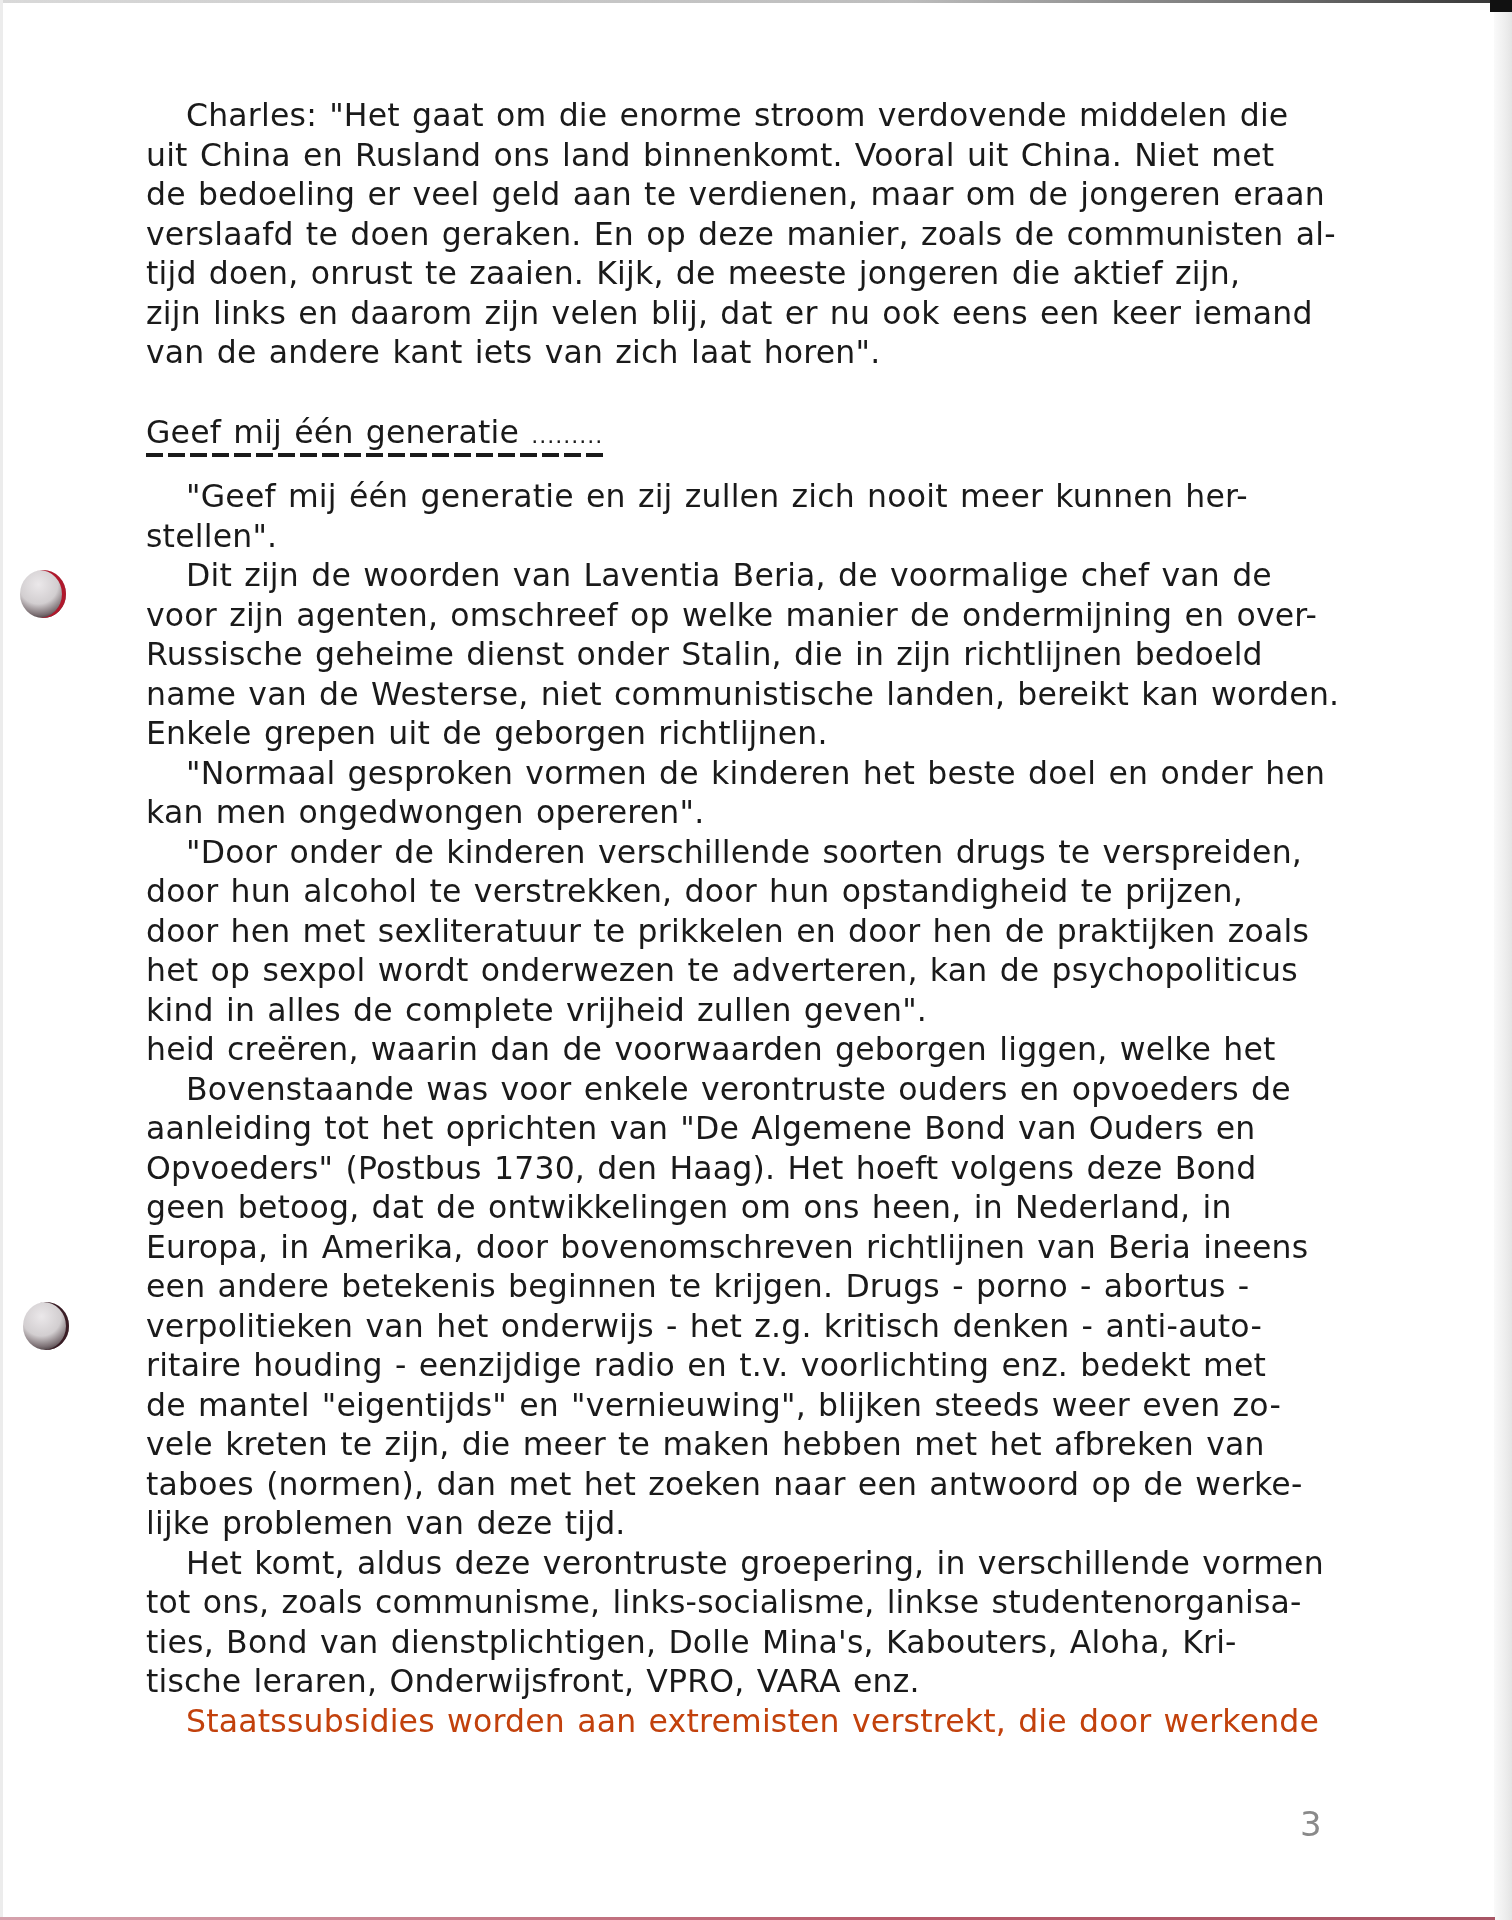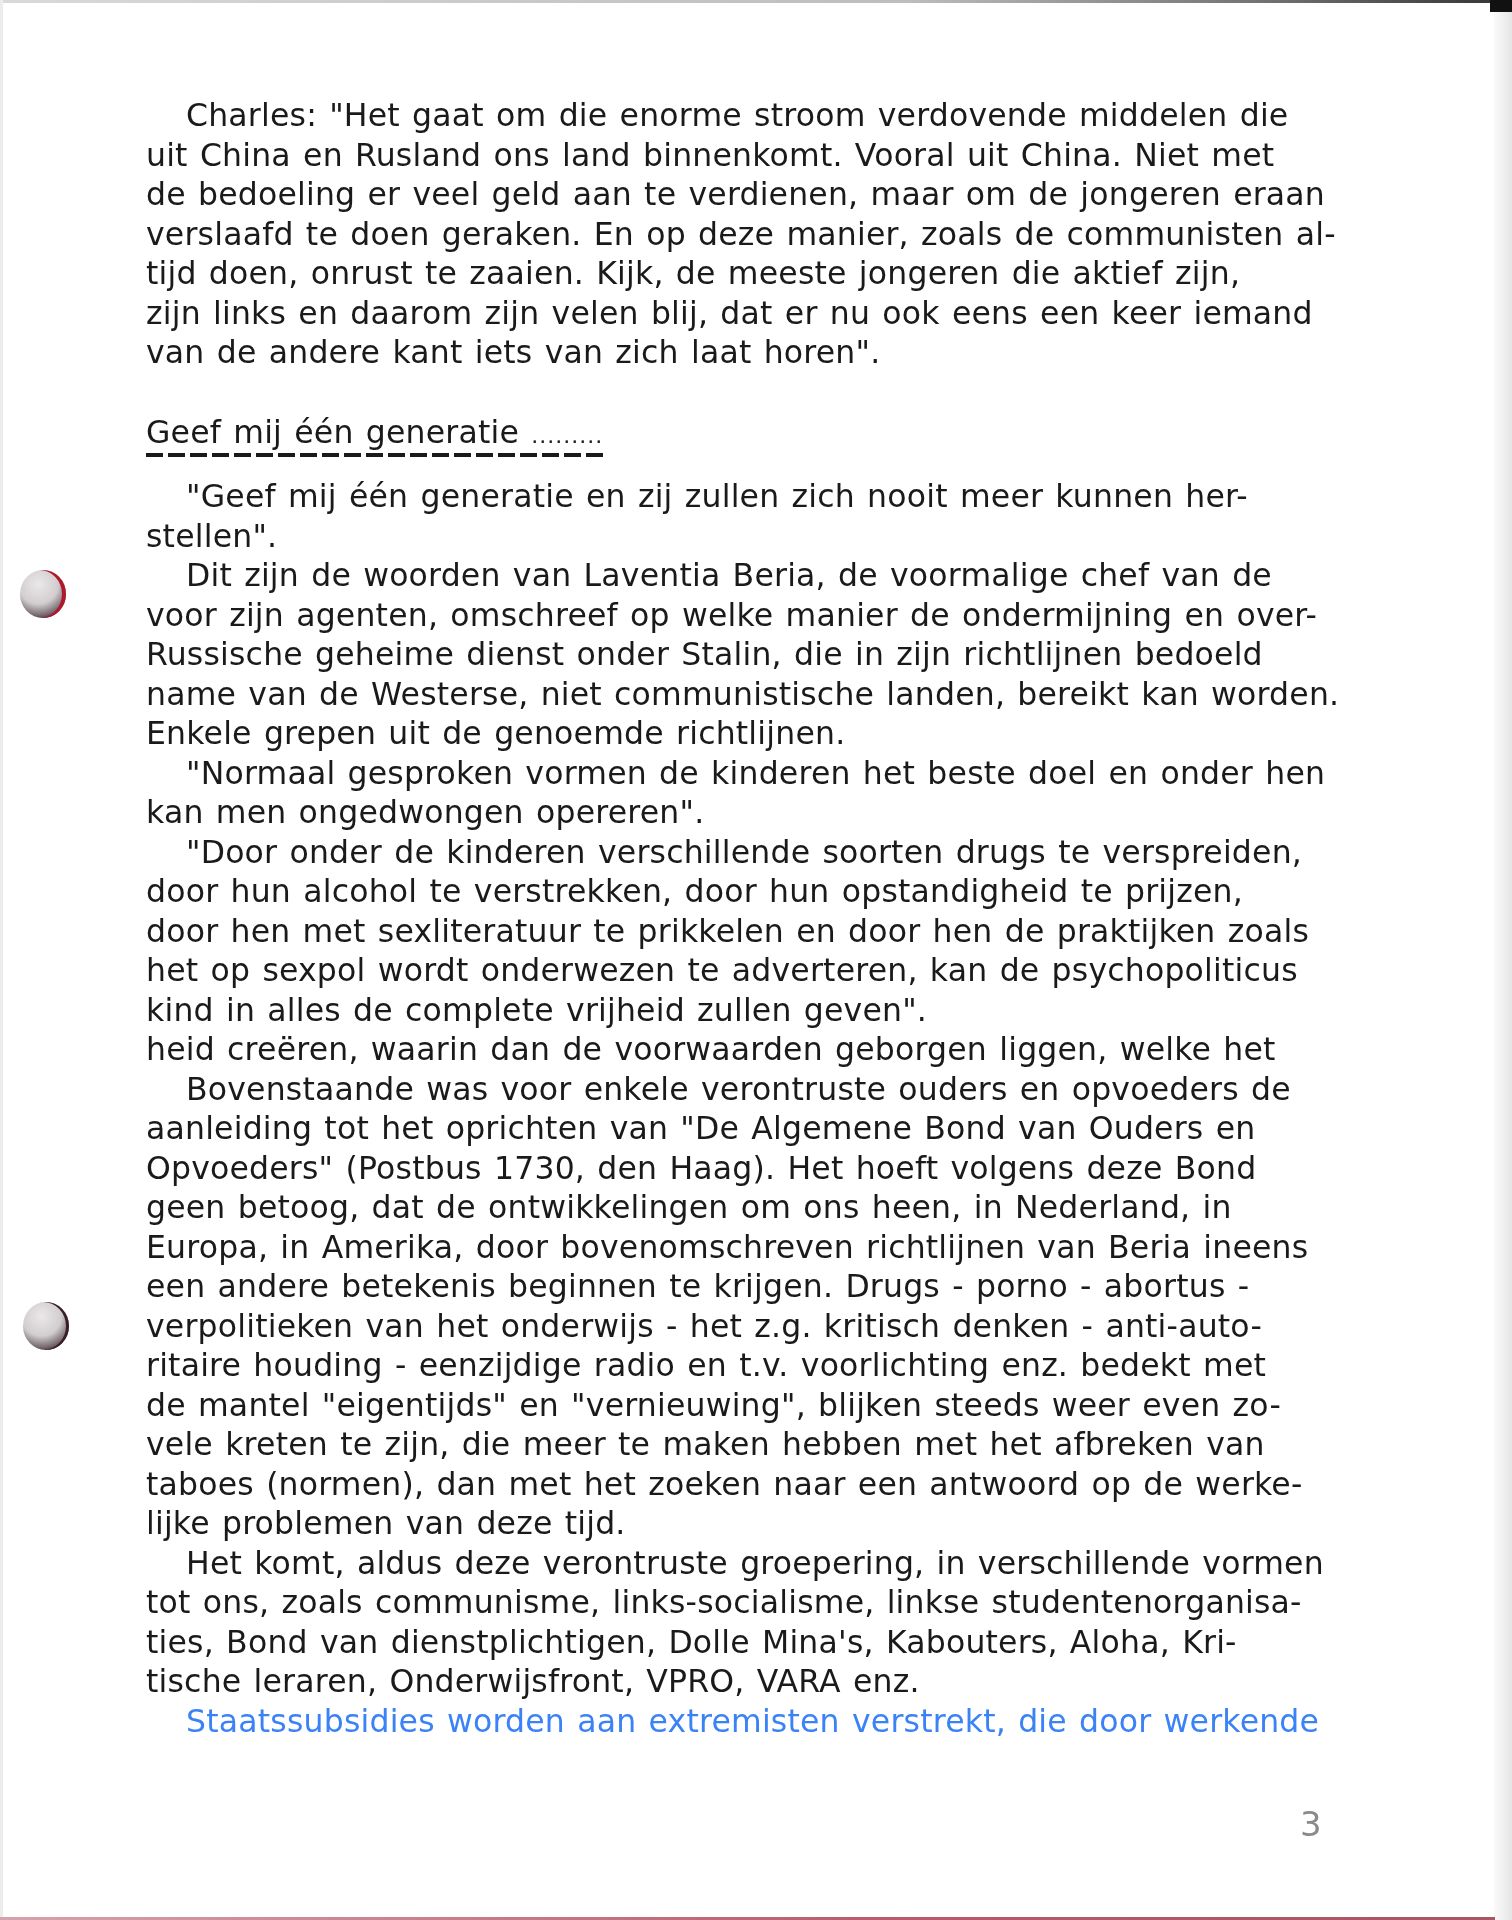--- a/index.html
+++ b/index.html
@@ -61,21 +61,21 @@
     }
     .heading::after {
       content: "";
       position: absolute; left: 0; right: 0; bottom: 2px; height: 4px;
       background: repeating-linear-gradient(to right, #1a1a1a 0 17px, transparent 17px 22px);
     }
     .dots {
       letter-spacing: 1px;
       font-size: 22px;
     }
-    .faded { color: #3b82f6; }
+    .faded { color: #c2410c; }
     .page-number {
       position: absolute; left: 1300px; top: 1804px;
       font-size: 34px; color: #8a8a8a;
       font-family: "DejaVu Sans", sans-serif;
     }
   </style>
 </head>
 <body>
 
 <div class="top-edge"></div>
@@ -109,21 +109,21 @@
   <p>
     <span class="line indent">"Geef mij één generatie en zij zullen zich nooit meer kunnen her-</span>
     <span class="line">stellen".</span>
   </p>
 
   <p>
     <span class="line indent">Dit zijn de woorden van Laventia Beria, de voormalige chef van de</span>
     <span class="line">voor zijn agenten, omschreef op welke manier de ondermijning en over-</span>
     <span class="line">Russische geheime dienst onder Stalin, die in zijn richtlijnen bedoeld</span>
     <span class="line">name van de Westerse, niet communistische landen, bereikt kan worden.</span>
-    <span class="line">Enkele grepen uit de genoemde richtlijnen.</span>
+    <span class="line">Enkele grepen uit de geborgen richtlijnen.</span>
   </p>
 
   <p>
     <span class="line indent">"Normaal gesproken vormen de kinderen het beste doel en onder hen</span>
     <span class="line">kan men ongedwongen opereren".</span>
   </p>
 
   <p>
     <span class="line indent">"Door onder de kinderen verschillende soorten drugs te verspreiden,</span>
     <span class="line">door hun alcohol te verstrekken, door hun opstandigheid te prijzen,</span>

